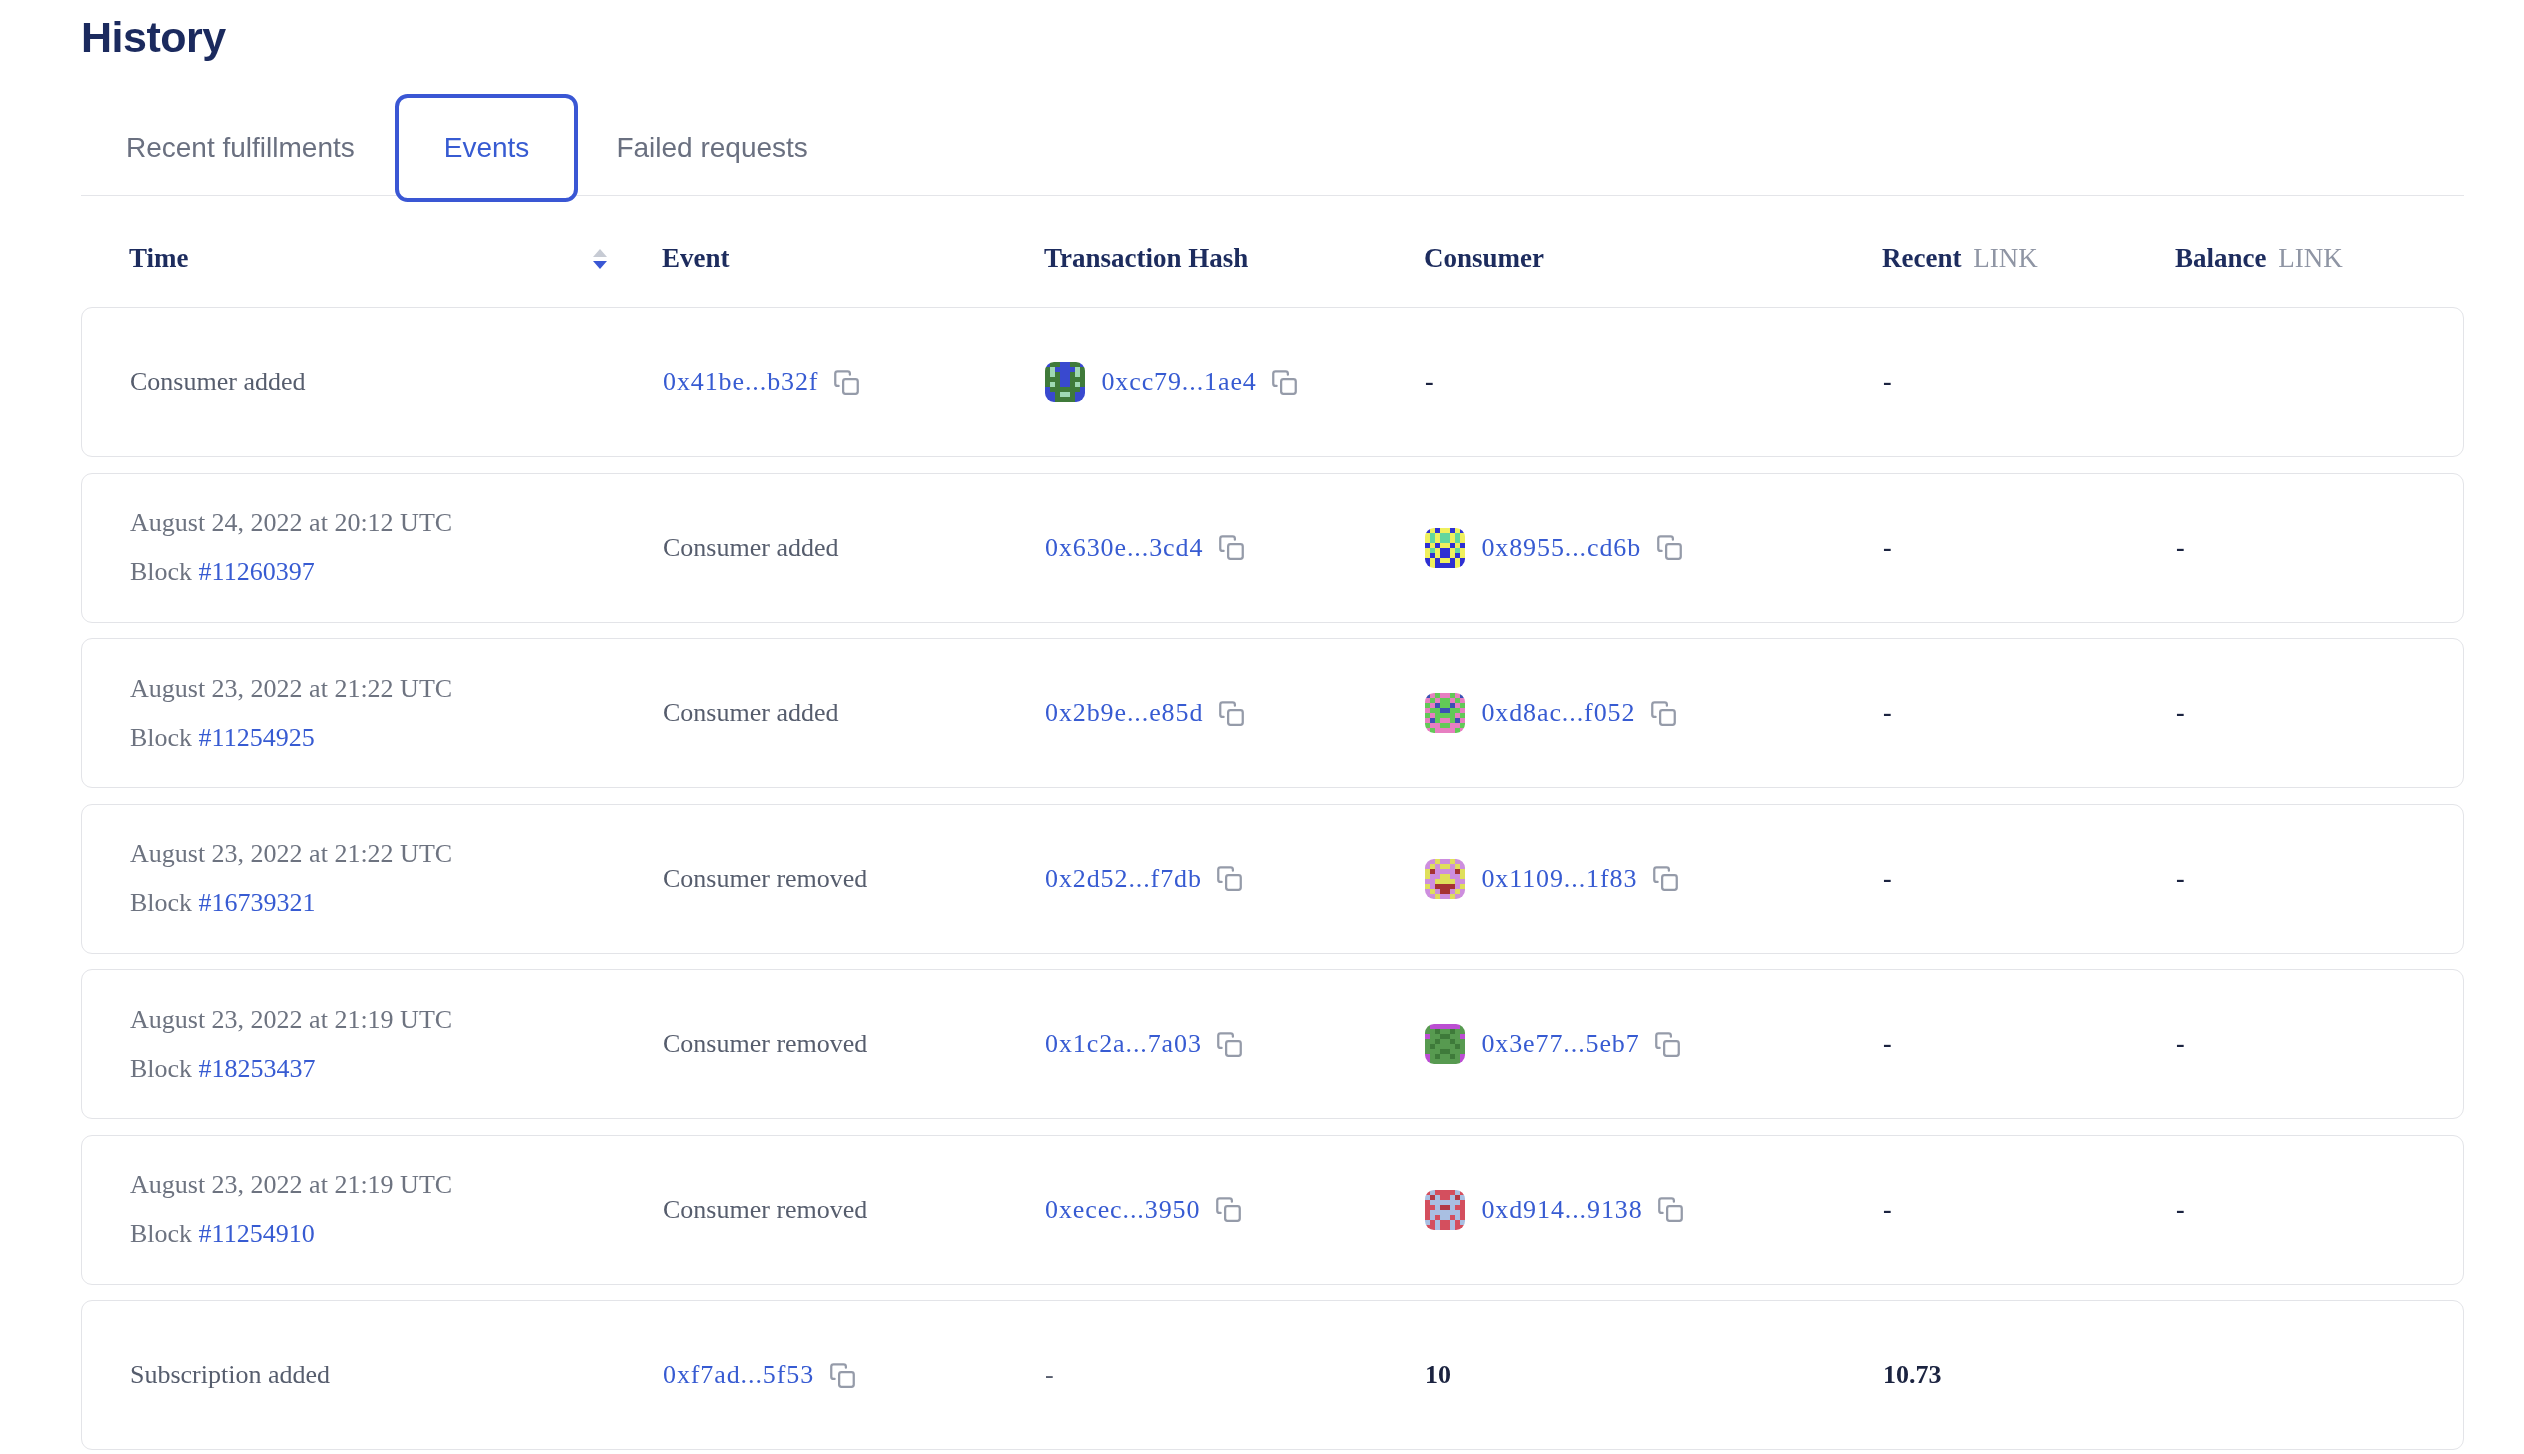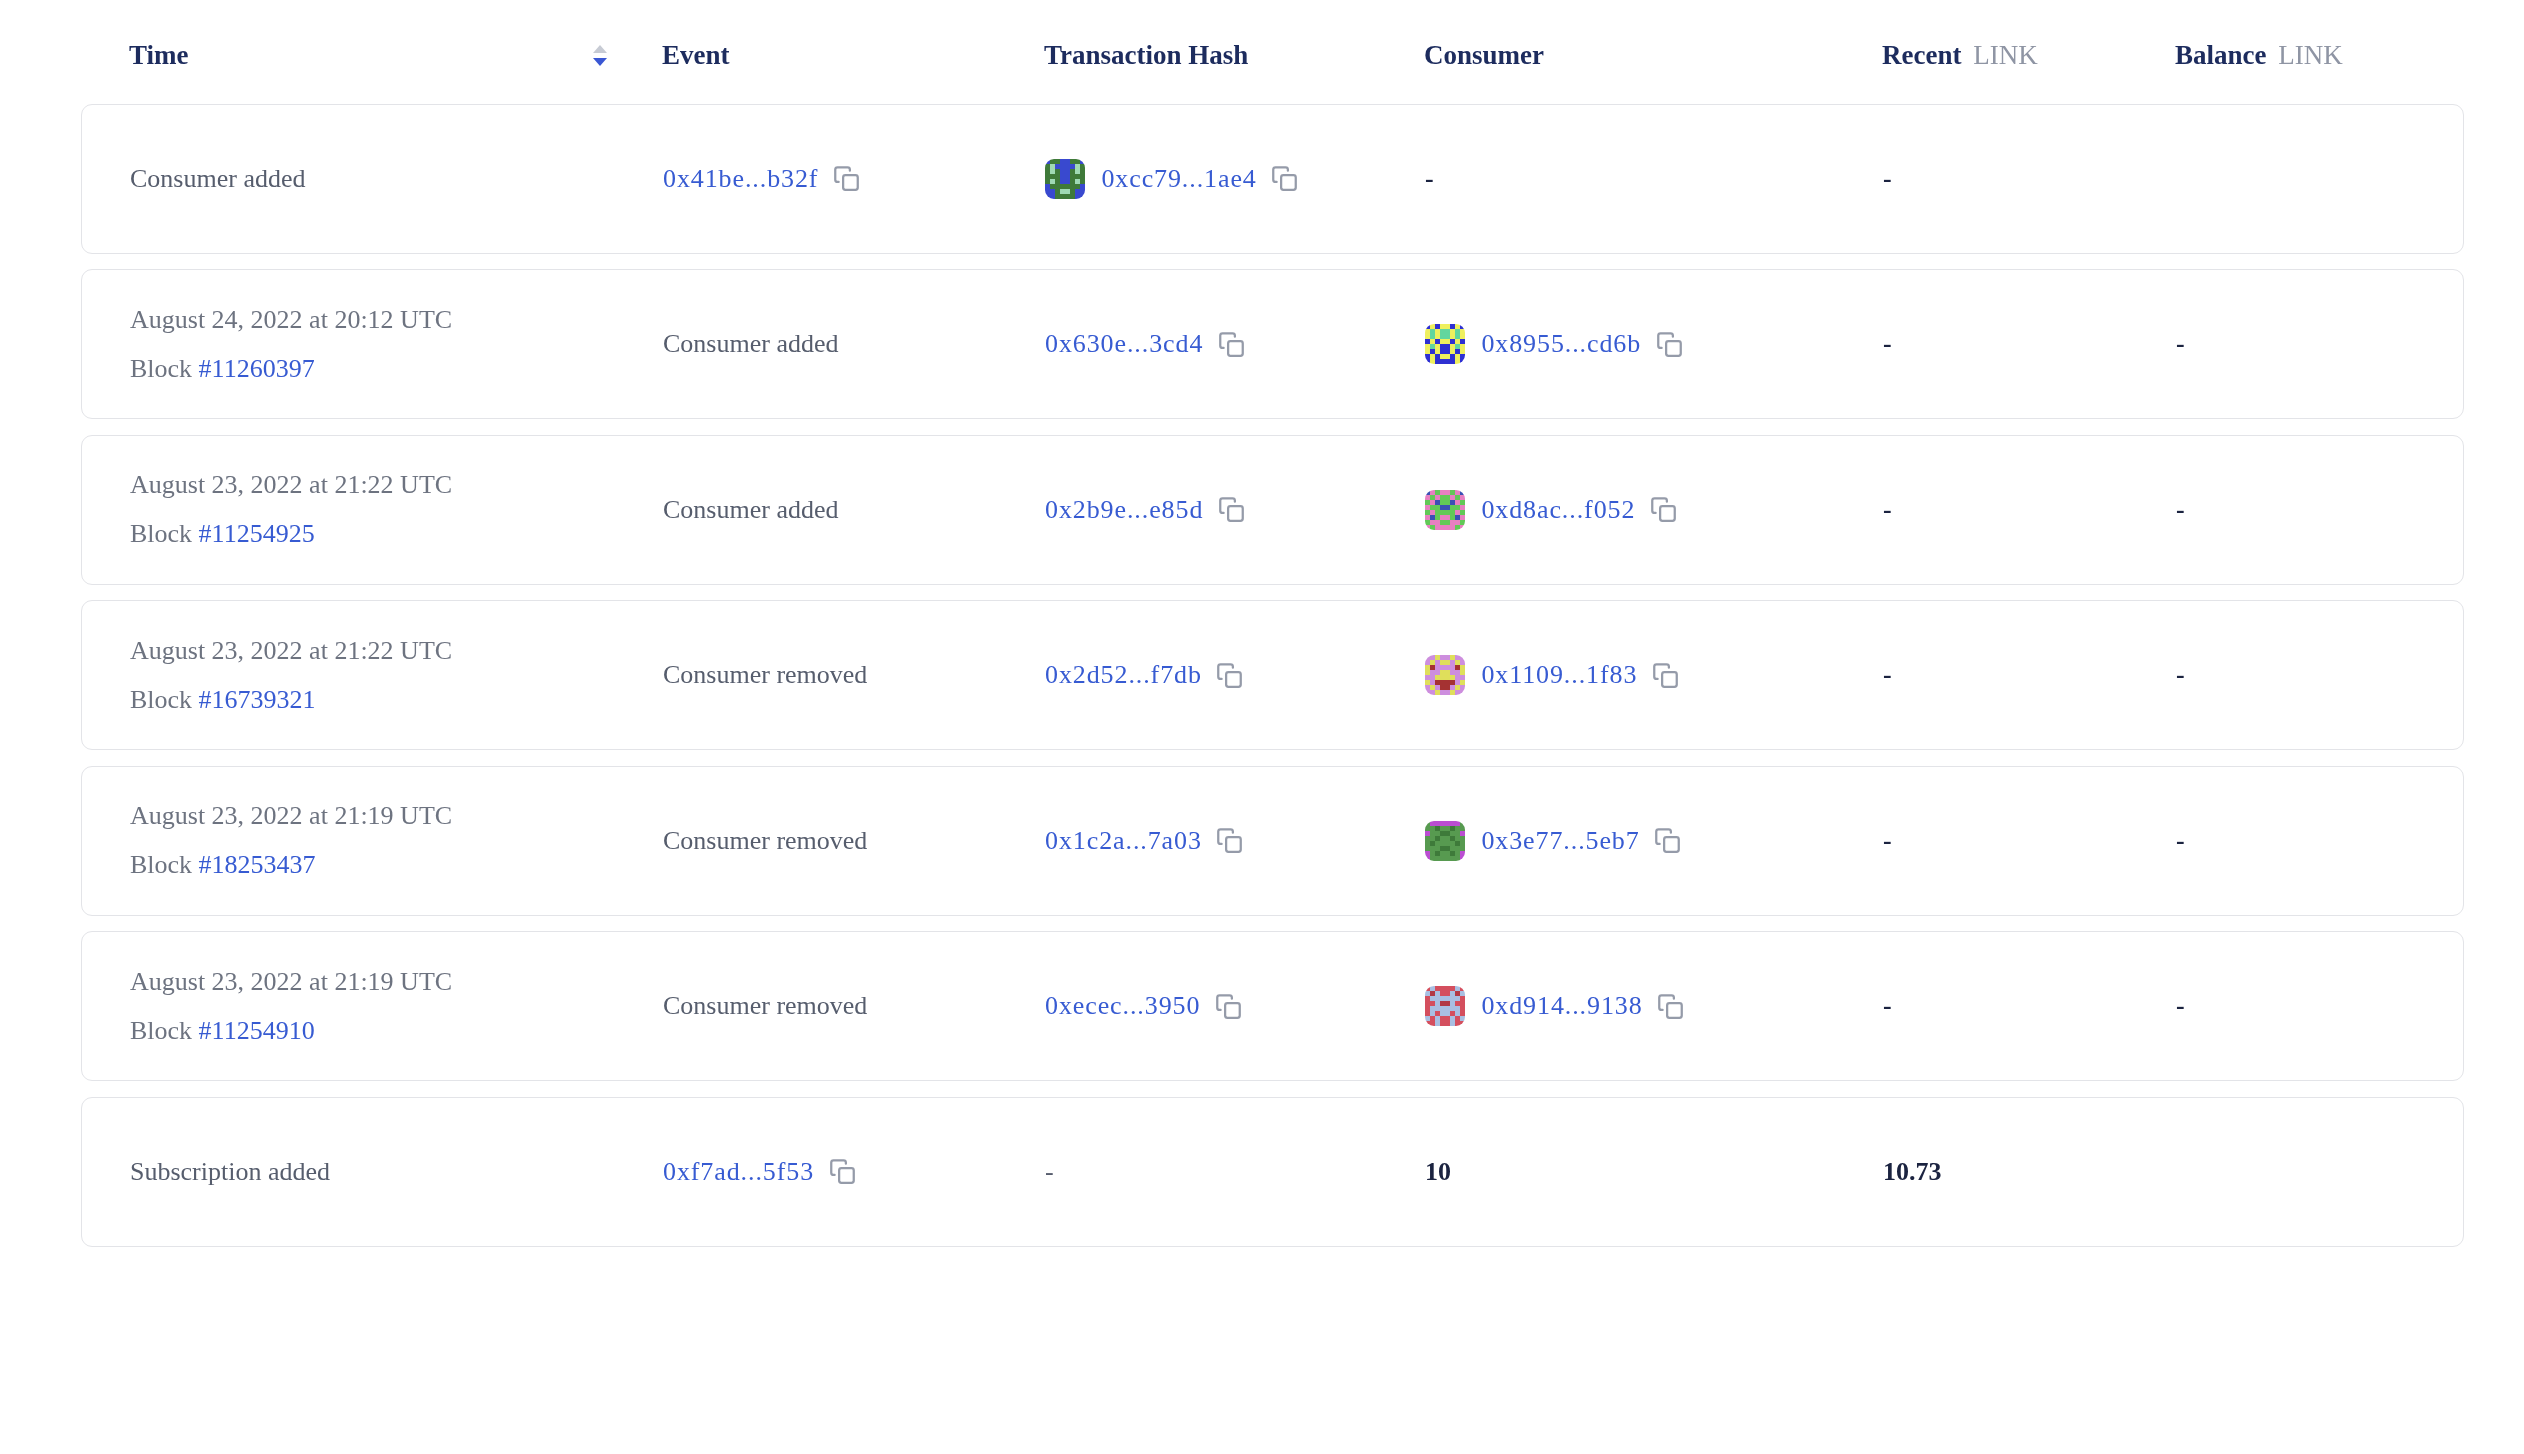--- a/index.html
+++ b/index.html
@@ -86,21 +86,27 @@
     margin-right:16.4px; flex:none;
   }
   .consumer-dash { font-size:26px; color:#565d6d; }
   .cell-amount, .cell-balance { font-size:26px; font-weight:700; color:#1b2340; }
 </style>
 </head>
 <body>
 
 <div class="page">
 
-
+  <h1 class="page-title">History</h1>
+
+  <div class="tabs">
+    <div class="tab first">Recent fulfillments</div>
+    <div class="tab-active-box">Events</div>
+    <div class="tab last">Failed requests</div>
+  </div>
 
   <div class="divider"></div>
 
   <div class="grid-cols table-header">
     <div class="th th-time">
       <span>Time</span>
       <span class="sort-icon">
         <span class="up"></span>
         <span class="down"></span>
       </span>

